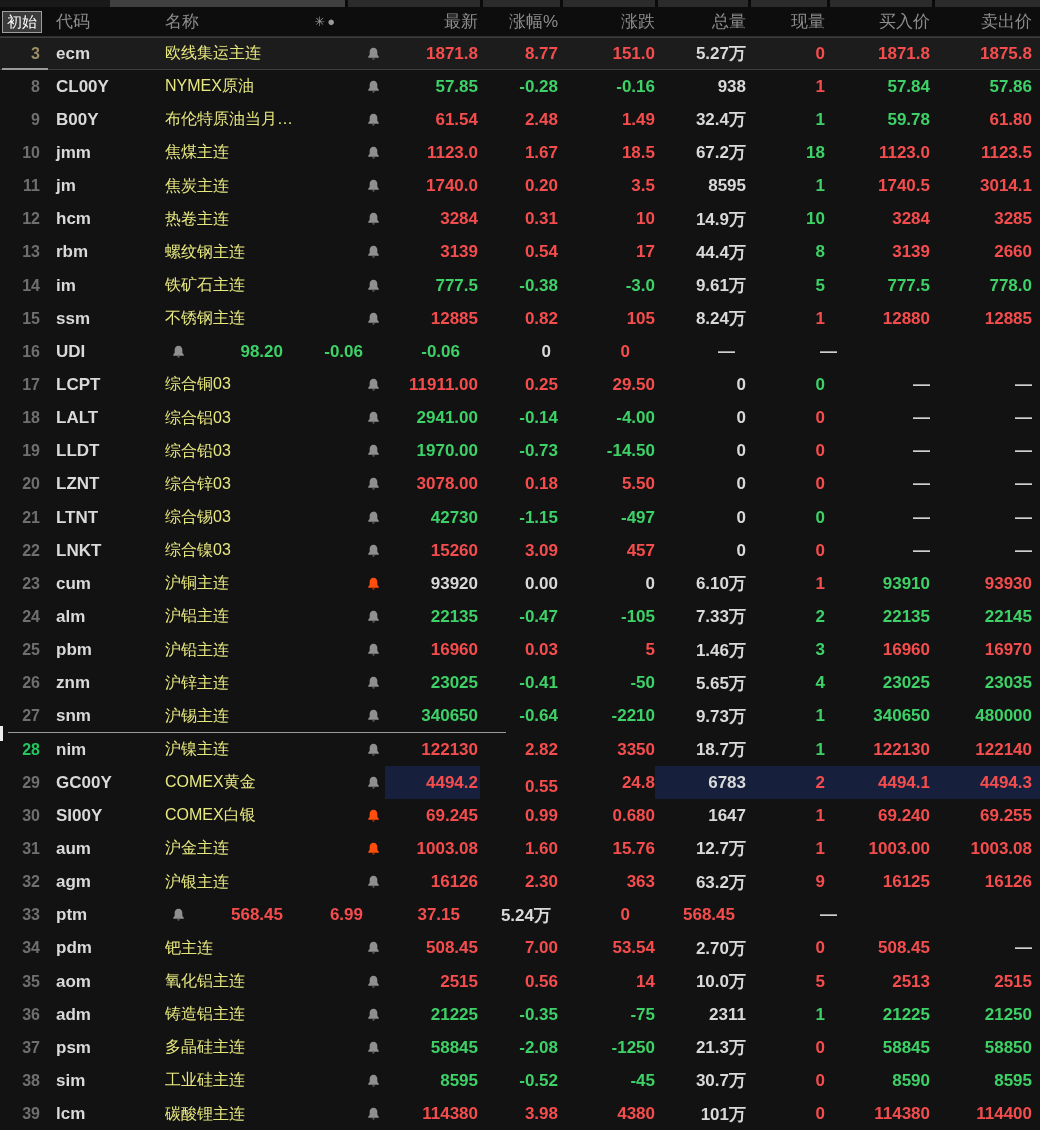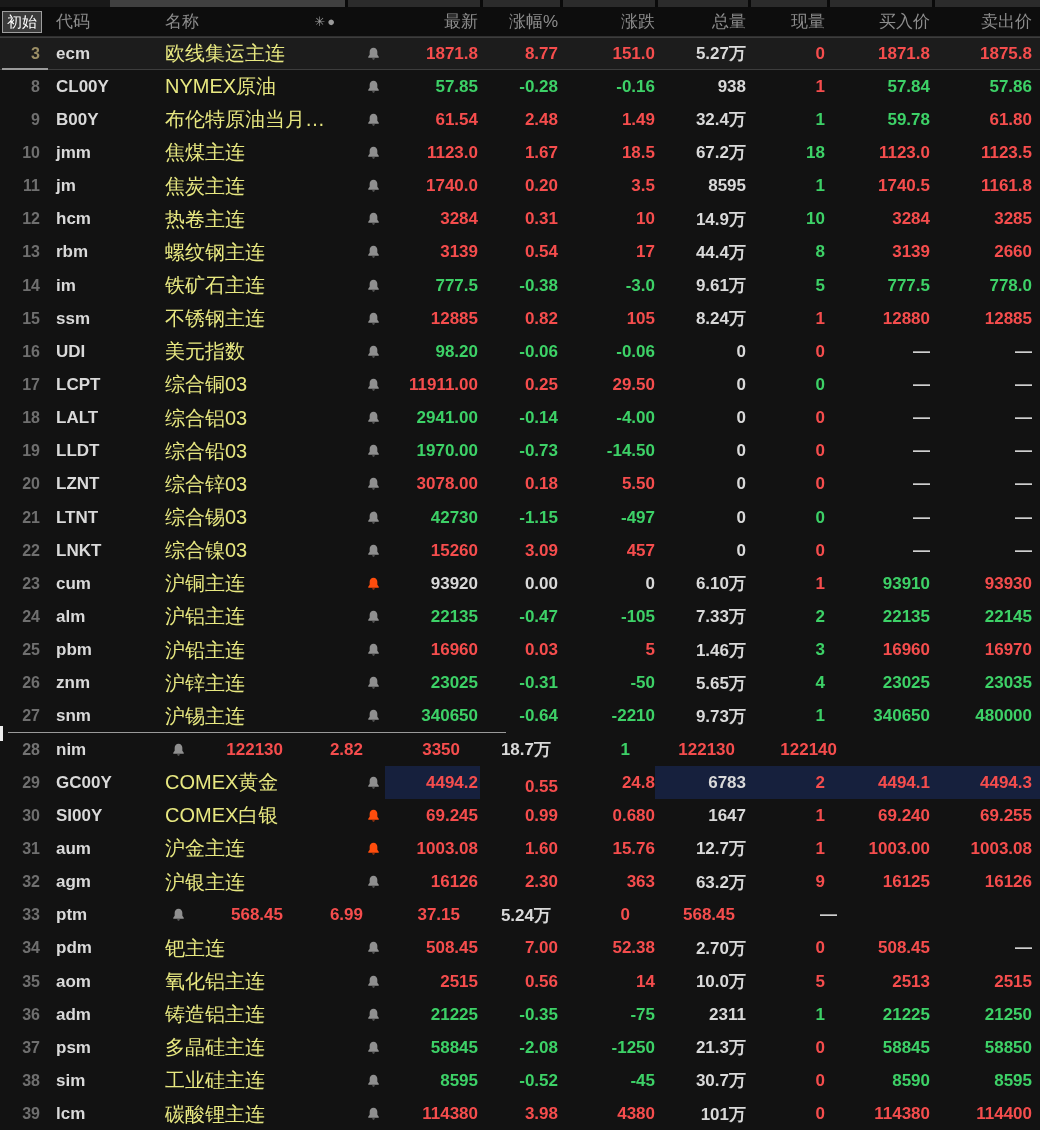--- a/index.html
+++ b/index.html
@@ -20,21 +20,21 @@
   .hicons{padding-right:8px;color:#9a9a9a;font-size:13px;letter-spacing:2px;}
   
   .tbody{position:relative;}
   .row{display:flex;height:33.15px;align-items:center;font-size:17px;font-weight:bold;position:relative;}
   .row.selected{background:#1c1c1c;border-top:1px solid #3d3d3d;border-bottom:1px solid #3d3d3d;
                 height:31.15px;}
   .cell{display:flex;align-items:center;box-sizing:border-box;height:100%;}
   .num{justify-content:flex-end;}
   .c0{width:50px;padding-right:10px;font-size:16px;color:#6f6f6f;position:relative;}
   .c1{width:100px;padding-left:6px;color:#d9d9d9;}
-  .c2{width:195px;padding-left:15px;color:#e8e881;font-weight:400;font-size:20px;white-space:nowrap;}
+  .c2{width:195px;padding-left:15px;color:#e8e881;font-weight:400;font-size:16px;white-space:nowrap;}
   .c3{width:40px;justify-content:flex-end;padding-right:4px;}
   .c4{width:95px;padding-right:2px;}
   .c5{width:80px;padding-right:2px;}
   .c6{width:95px;}
   .c7{width:93px;padding-right:2px;}
   .c8{width:79px;padding-right:2px;}
   .c9{width:105px;padding-right:2px;}
   .c10{width:108px;padding-right:8px;}
   .hl{background:#16203d;}
   .selnum-line{position:absolute;left:2px;bottom:-1px;width:46px;height:2px;background:#9a9a9a;}
@@ -155,21 +155,21 @@
           <svg class="bellsvg" width="15" height="16" viewBox="0 0 16 16">
             <path d="M8 1.2c-2.4 0-4.1 1.9-4.1 4.4v3.2L2.4 11v1h11.2v-1l-1.5-2.2V5.6c0-2.5-1.7-4.4-4.1-4.4z M6.5 12.8a1.6 1.6 0 0 0 3 0z" fill="#8f8f8f"></path>
           </svg>
         </div>
         <div class="cell c4 num" style="color: rgb(245, 77, 77);">1740.0</div>
         <div class="cell c5 num" style="color: rgb(245, 77, 77);">0.20</div>
         <div class="cell c6 num" style="color: rgb(245, 77, 77);">3.5</div>
         <div class="cell c7 num" style="color: rgb(217, 217, 217);">8595</div>
         <div class="cell c8 num" style="color: rgb(61, 209, 103);">1</div>
         <div class="cell c9 num" style="color: rgb(245, 77, 77);">1740.5</div>
-        <div class="cell c10 num" style="color: rgb(245, 77, 77);">1161.8</div>
+        <div class="cell c10 num" style="color: rgb(245, 77, 77);">3014.1</div>
       </div>
       <div class="row">
         <div class="cell c0 num" style="color: rgb(111, 111, 111);">12</div>
         <div class="cell c1" style="color: rgb(217, 217, 217);">hcm</div>
         <div class="cell c2" style="color: rgb(232, 232, 129);">热卷主连</div>
         <div class="cell c3">
           <svg class="bellsvg" width="15" height="16" viewBox="0 0 16 16">
             <path d="M8 1.2c-2.4 0-4.1 1.9-4.1 4.4v3.2L2.4 11v1h11.2v-1l-1.5-2.2V5.6c0-2.5-1.7-4.4-4.1-4.4z M6.5 12.8a1.6 1.6 0 0 0 3 0z" fill="#8f8f8f"></path>
           </svg>
         </div>
@@ -228,21 +228,20 @@
         <div class="cell c5 num" style="color: rgb(245, 77, 77);">0.82</div>
         <div class="cell c6 num" style="color: rgb(245, 77, 77);">105</div>
         <div class="cell c7 num" style="color: rgb(217, 217, 217);">8.24万</div>
         <div class="cell c8 num" style="color: rgb(245, 77, 77);">1</div>
         <div class="cell c9 num" style="color: rgb(245, 77, 77);">12880</div>
         <div class="cell c10 num" style="color: rgb(245, 77, 77);">12885</div>
       </div>
       <div class="row">
         <div class="cell c0 num" style="color: rgb(111, 111, 111);">16</div>
         <div class="cell c1" style="color: rgb(217, 217, 217);">UDI</div>
-        <div class="cell c2" style="color: rgb(232, 232, 129);">美元指数</div>
         <div class="cell c3">
           <svg class="bellsvg" width="15" height="16" viewBox="0 0 16 16">
             <path d="M8 1.2c-2.4 0-4.1 1.9-4.1 4.4v3.2L2.4 11v1h11.2v-1l-1.5-2.2V5.6c0-2.5-1.7-4.4-4.1-4.4z M6.5 12.8a1.6 1.6 0 0 0 3 0z" fill="#8f8f8f"></path>
           </svg>
         </div>
         <div class="cell c4 num" style="color: rgb(61, 209, 103);">98.20</div>
         <div class="cell c5 num" style="color: rgb(61, 209, 103);">-0.06</div>
         <div class="cell c6 num" style="color: rgb(61, 209, 103);">-0.06</div>
         <div class="cell c7 num" style="color: rgb(217, 217, 217);">0</div>
         <div class="cell c8 num" style="color: rgb(245, 77, 77);">0</div>
@@ -405,21 +404,21 @@
       <div class="row">
         <div class="cell c0 num" style="color: rgb(111, 111, 111);">26</div>
         <div class="cell c1" style="color: rgb(217, 217, 217);">znm</div>
         <div class="cell c2" style="color: rgb(232, 232, 129);">沪锌主连</div>
         <div class="cell c3">
           <svg class="bellsvg" width="15" height="16" viewBox="0 0 16 16">
             <path d="M8 1.2c-2.4 0-4.1 1.9-4.1 4.4v3.2L2.4 11v1h11.2v-1l-1.5-2.2V5.6c0-2.5-1.7-4.4-4.1-4.4z M6.5 12.8a1.6 1.6 0 0 0 3 0z" fill="#8f8f8f"></path>
           </svg>
         </div>
         <div class="cell c4 num" style="color: rgb(61, 209, 103);">23025</div>
-        <div class="cell c5 num" style="color: rgb(61, 209, 103);">-0.31</div>
+        <div class="cell c5 num" style="color: rgb(61, 209, 103);">-0.41</div>
         <div class="cell c6 num" style="color: rgb(61, 209, 103);">-50</div>
         <div class="cell c7 num" style="color: rgb(217, 217, 217);">5.65万</div>
         <div class="cell c8 num" style="color: rgb(61, 209, 103);">4</div>
         <div class="cell c9 num" style="color: rgb(61, 209, 103);">23025</div>
         <div class="cell c10 num" style="color: rgb(61, 209, 103);">23035</div>
       </div>
       <div class="row sep-after">
         <div class="cell c0 num" style="color: rgb(111, 111, 111);">27</div>
         <div class="cell c1" style="color: rgb(217, 217, 217);">snm</div>
         <div class="cell c2" style="color: rgb(232, 232, 129);">沪锡主连</div>
@@ -430,22 +429,23 @@
         </div>
         <div class="cell c4 num" style="color: rgb(61, 209, 103);">340650</div>
         <div class="cell c5 num" style="color: rgb(61, 209, 103);">-0.64</div>
         <div class="cell c6 num" style="color: rgb(61, 209, 103);">-2210</div>
         <div class="cell c7 num" style="color: rgb(217, 217, 217);">9.73万</div>
         <div class="cell c8 num" style="color: rgb(61, 209, 103);">1</div>
         <div class="cell c9 num" style="color: rgb(61, 209, 103);">340650</div>
         <div class="cell c10 num" style="color: rgb(61, 209, 103);">480000</div>
       </div>
       <div class="row left-tick">
-        <div class="cell c0 num" style="color: #737373; text-align: right;">28</div>
+        <div class="cell c0 num" style="color: #22c55e; text-align: right;">28</div>
         <div class="cell c1" style="color: rgb(217, 217, 217);">nim</div>
+        <div class="cell c2" style="color: rgb(232, 232, 129);">沪镍主连</div>
         <div class="cell c3">
           <svg class="bellsvg" width="15" height="16" viewBox="0 0 16 16">
             <path d="M8 1.2c-2.4 0-4.1 1.9-4.1 4.4v3.2L2.4 11v1h11.2v-1l-1.5-2.2V5.6c0-2.5-1.7-4.4-4.1-4.4z M6.5 12.8a1.6 1.6 0 0 0 3 0z" fill="#8f8f8f"></path>
           </svg>
         </div>
         <div class="cell c4 num" style="color: rgb(245, 77, 77);">122130</div>
         <div class="cell c5 num" style="color: rgb(245, 77, 77);">2.82</div>
         <div class="cell c6 num" style="color: rgb(245, 77, 77);">3350</div>
         <div class="cell c7 num" style="color: rgb(217, 217, 217);">18.7万</div>
         <div class="cell c8 num" style="color: rgb(61, 209, 103);">1</div>
@@ -540,21 +540,21 @@
         <div class="cell c0 num" style="color: rgb(111, 111, 111);">34</div>
         <div class="cell c1" style="color: rgb(217, 217, 217);">pdm</div>
         <div class="cell c2" style="color: rgb(232, 232, 129);">钯主连</div>
         <div class="cell c3">
           <svg class="bellsvg" width="15" height="16" viewBox="0 0 16 16">
             <path d="M8 1.2c-2.4 0-4.1 1.9-4.1 4.4v3.2L2.4 11v1h11.2v-1l-1.5-2.2V5.6c0-2.5-1.7-4.4-4.1-4.4z M6.5 12.8a1.6 1.6 0 0 0 3 0z" fill="#8f8f8f"></path>
           </svg>
         </div>
         <div class="cell c4 num" style="color: rgb(245, 77, 77);">508.45</div>
         <div class="cell c5 num" style="color: rgb(245, 77, 77);">7.00</div>
-        <div class="cell c6 num" style="color: rgb(245, 77, 77);">52.38</div>
+        <div class="cell c6 num" style="color: rgb(245, 77, 77);">53.54</div>
         <div class="cell c7 num" style="color: rgb(217, 217, 217);">2.70万</div>
         <div class="cell c8 num" style="color: rgb(245, 77, 77);">0</div>
         <div class="cell c9 num" style="color: rgb(245, 77, 77);">508.45</div>
         <div class="cell c10 num" style="color: rgb(207, 207, 207);">—</div>
       </div>
       <div class="row">
         <div class="cell c0 num" style="color: rgb(111, 111, 111);">35</div>
         <div class="cell c1" style="color: rgb(217, 217, 217);">aom</div>
         <div class="cell c2" style="color: rgb(232, 232, 129);">氧化铝主连</div>
         <div class="cell c3">

